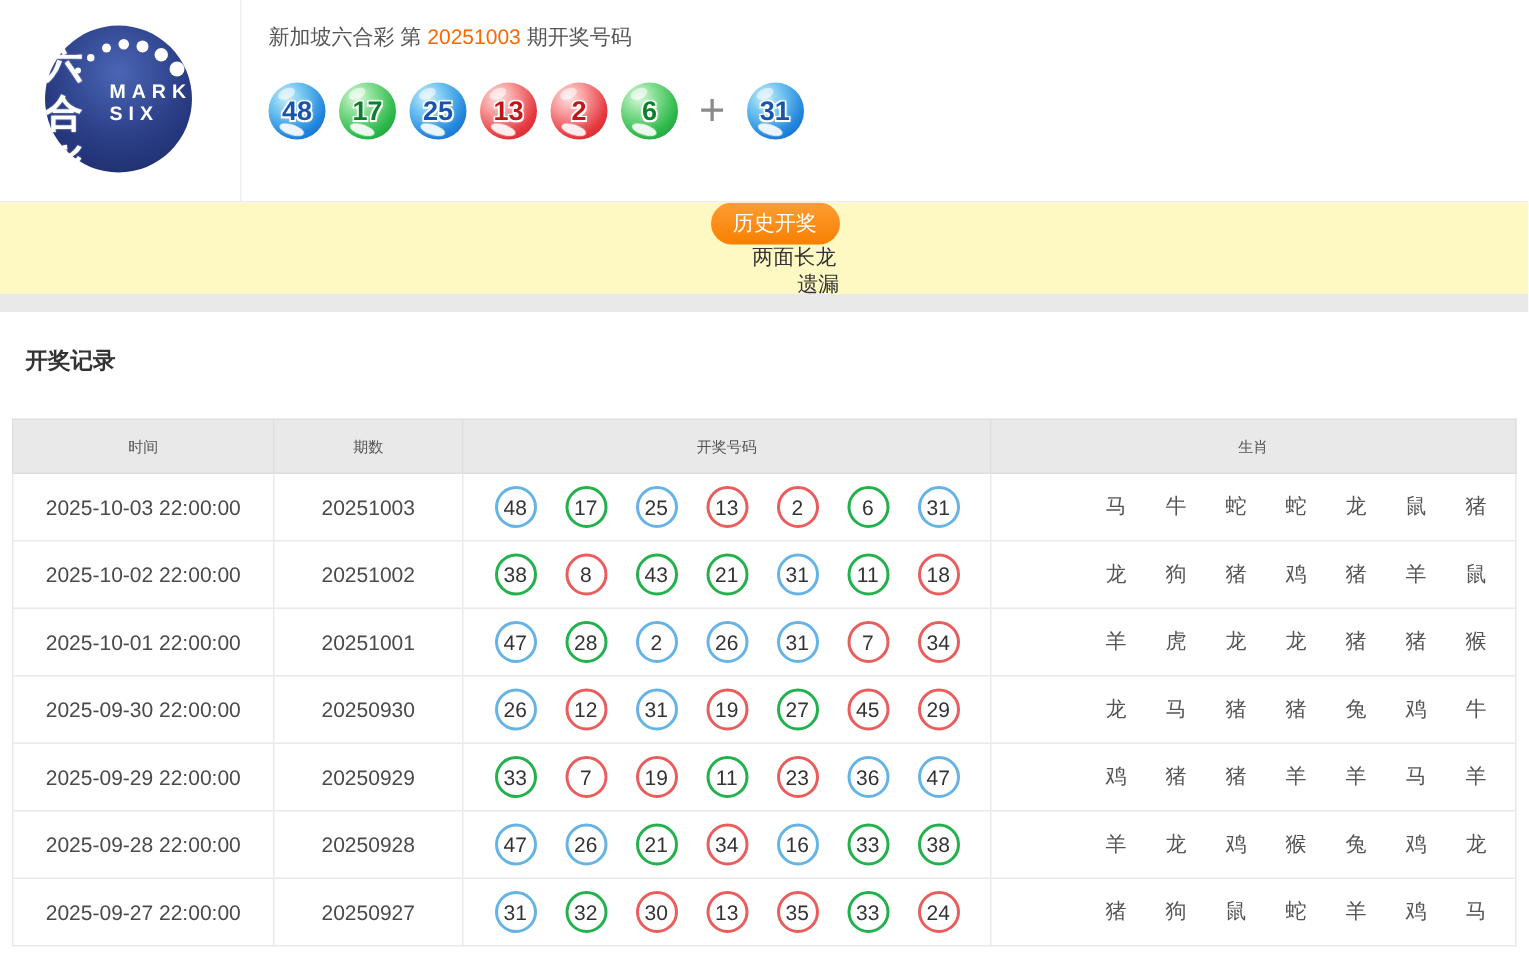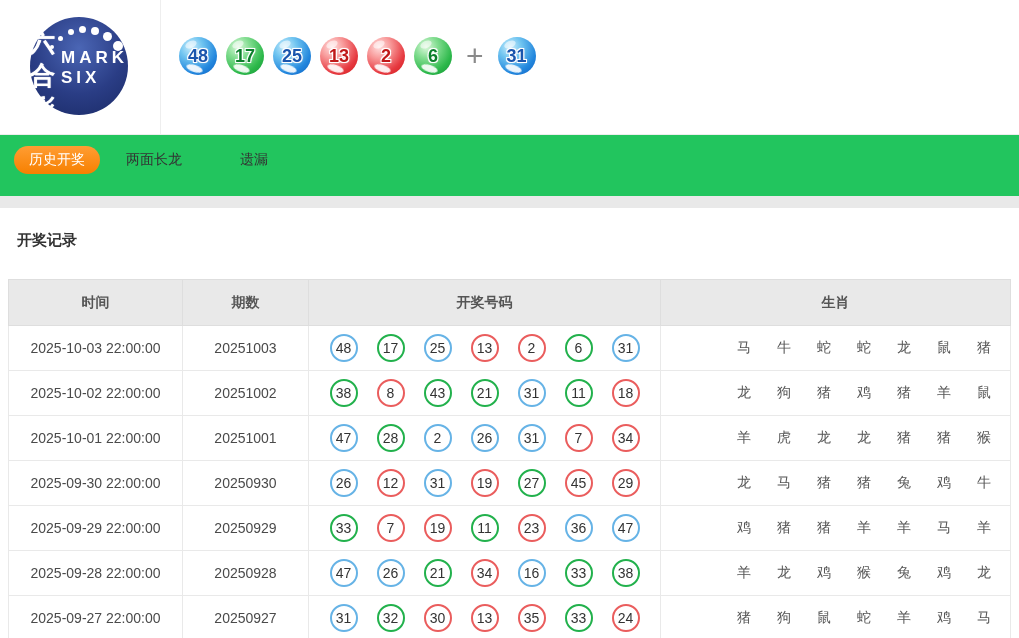--- a/index.html
+++ b/index.html
@@ -15,56 +15,56 @@
   .logo-dots span { position:absolute; background:#fff; border-radius:50%; }
   .logo-dots span:nth-child(1){ width:4px; height:4px; left:20px; top:28px; }
   .logo-dots span:nth-child(2){ width:5px; height:5px; left:28px; top:19px; }
   .logo-dots span:nth-child(3){ width:6px; height:6px; left:38px; top:12px; }
   .logo-dots span:nth-child(4){ width:7px; height:7px; left:49px; top:9px;  }
   .logo-dots span:nth-child(5){ width:8px; height:8px; left:61px; top:10px; }
   .logo-dots span:nth-child(6){ width:9px; height:9px; left:73px; top:15px; }
   .logo-dots span:nth-child(7){ width:10px;height:10px;left:83px; top:24px; }
   .logo-cn { color:#fff; font-size:25px; font-weight:bold; letter-spacing:2px; margin-top:22px;
     text-shadow:0 0 1px #fff; border-bottom:1px solid rgba(255,255,255,.9); padding-bottom:3px; }
-  .logo-en { color:#fff; font-size:17px; font-weight:bold; letter-spacing:4px; margin-top:4px; }
+  .logo-en { color:#fff; font-size:13px; font-weight:bold; letter-spacing:4px; margin-top:4px; }
 
   .header-main { position:absolute; left:160px; top:0; bottom:0; right:0; border-left:1px solid #eee; padding:16px 0 0 18px; }
   .draw-title { font-size:14px; color:#555; }
   .draw-title .period { color:#ff6600; padding:0 4px; }
 
   .balls-row { display:flex; align-items:center; gap:9px; margin-top:21px; }
   .ball3d { width:38px; height:38px; border-radius:50%; position:relative; flex:0 0 auto;
     display:flex; align-items:center; justify-content:center; font-size:18px; font-weight:bold;
     text-shadow:-1px -1px 0 #fff, 1px -1px 0 #fff, -1px 1px 0 #fff, 1px 1px 0 #fff, 0 0 3px #fff; }
   .ball3d::before { content:""; position:absolute; left:6px; top:4px; width:12px; height:7px;
     background:rgba(255,255,255,.55); border-radius:50%; transform:rotate(-25deg); }
   .ball3d::after { content:""; position:absolute; left:7px; bottom:3px; width:17px; height:7px;
     background:rgba(255,255,255,.9); border-radius:50%; transform:rotate(18deg); filter:blur(.5px); }
   .ball3d-blue  { background:radial-gradient(circle at 32% 26%, #cdeefc 0%, #6fc4f0 30%, #2286dd 68%, #0f5fc0 100%); color:#1a55ad; }
   .ball3d-green { background:radial-gradient(circle at 32% 26%, #dcf8dc 0%, #82dd90 30%, #2cb84a 68%, #139134 100%); color:#0c7f2b; }
   .ball3d-red   { background:radial-gradient(circle at 32% 26%, #ffe0e0 0%, #f89a9a 30%, #e63940 68%, #cf1616 100%); color:#c01818; }
   .plus-sign { font-size:30px; color:#8a8a8a; margin:0 5px; line-height:1; font-weight:300; }
 
   
-  .tabbar { height:61px; display:flex; align-items:center; padding:0 0 12px 14px; background:#22c55e; }
+  .tabbar { height:61px; display:flex; align-items:center; padding:0 0 12px 14px; background:#fef9c3;flex-direction:column; }
   .tab { font-size:14px; color:#333; cursor:pointer; }
   .tab-pill { background:linear-gradient(180deg,#ff9d33,#f78000); color:#fff; border-radius:14px;
     padding:5px 15px; font-size:14px; cursor:pointer; }
   .tab + .tab, .tab-pill + .tab { } 
   .tab.t2 { margin-left:26px; }
   .tab.t3 { margin-left:58px; }
 
   .gray-band { height:12px; background:#e9e9e9; }
 
   
   .section-title { font-size:15px; font-weight:bold; color:#333; padding:23px 0 0 17px; }
 
   table.results { width:1003px; margin:29px 8px 0 8px; border-collapse:collapse; table-layout:fixed; }
-  .results th { height:46px; background:#e9e9e9; border:1px solid #dedede; font-weight:bold;
-    font-size:14px; color:#555; }
+  .results th { height:36px; background:#e9e9e9; border:1px solid #dedede; font-weight:normal;
+    font-size:10px; color:#555; }
   .results td { height:45px; border:1px solid #e9e9e9; text-align:center; font-size:14px; color:#4a4a4a;
     vertical-align:middle; }
   .col-time{ width:174px; } .col-period{ width:126px; } .col-balls{ width:352px; }
 
   .balls-cell { display:flex; justify-content:center; align-items:center; gap:19px; }
   .tball { width:28px; height:28px; border:2px solid; border-radius:50%; background:#fff;
     display:inline-flex; align-items:center; justify-content:center; font-size:14px; color:#333; flex:0 0 auto; }
   .tball-blue { border-color:#66b3e6; } .tball-green{ border-color:#22b14c; } .tball-red{ border-color:#ea5d5d; }
 
   .zodiac-cell { display:flex; justify-content:flex-end; align-items:center; padding-right:6px; }
@@ -81,20 +81,21 @@
         <span></span>
         <span></span>
         <span></span>
         <span></span>
         <span></span>
     </div>
     <div class="logo-cn">六合彩</div>
     <div class="logo-en">MARK SIX</div>
   </div>
   <div class="header-main">
+    <div class="draw-title"><span>新加坡六合彩 第</span><span class="period">20251003</span><span>期开奖号码</span></div>
     <div class="balls-row">
       <span style="display:flex;gap:9px;">
           <span class="ball3d ball3d-blue">48</span>
           <span class="ball3d ball3d-green">17</span>
           <span class="ball3d ball3d-blue">25</span>
           <span class="ball3d ball3d-red">13</span>
           <span class="ball3d ball3d-red">2</span>
           <span class="ball3d ball3d-green">6</span>
         </span>
       <span class="plus-sign">+</span>

